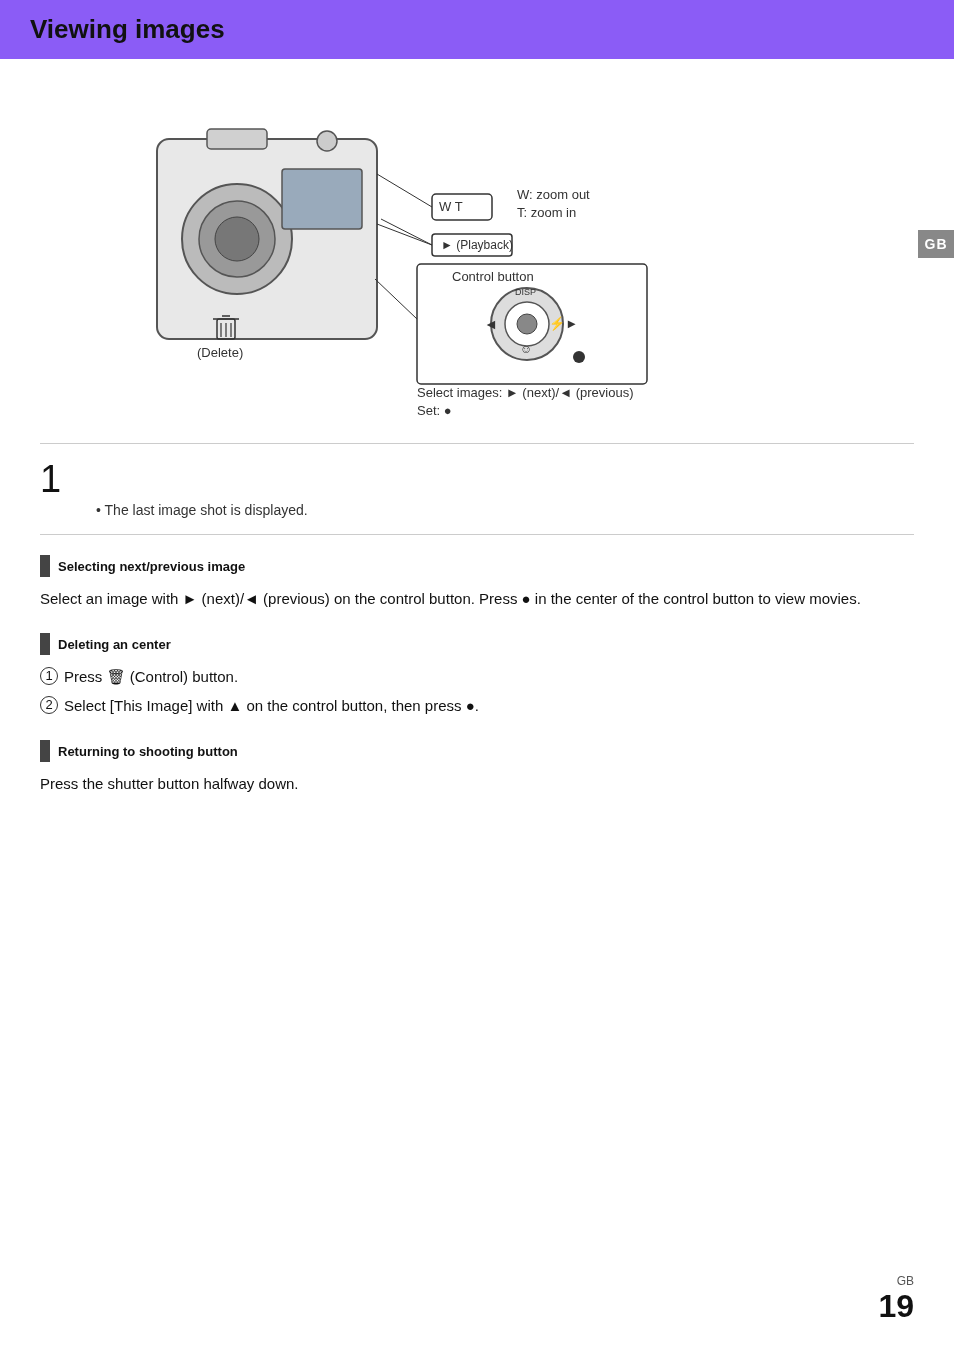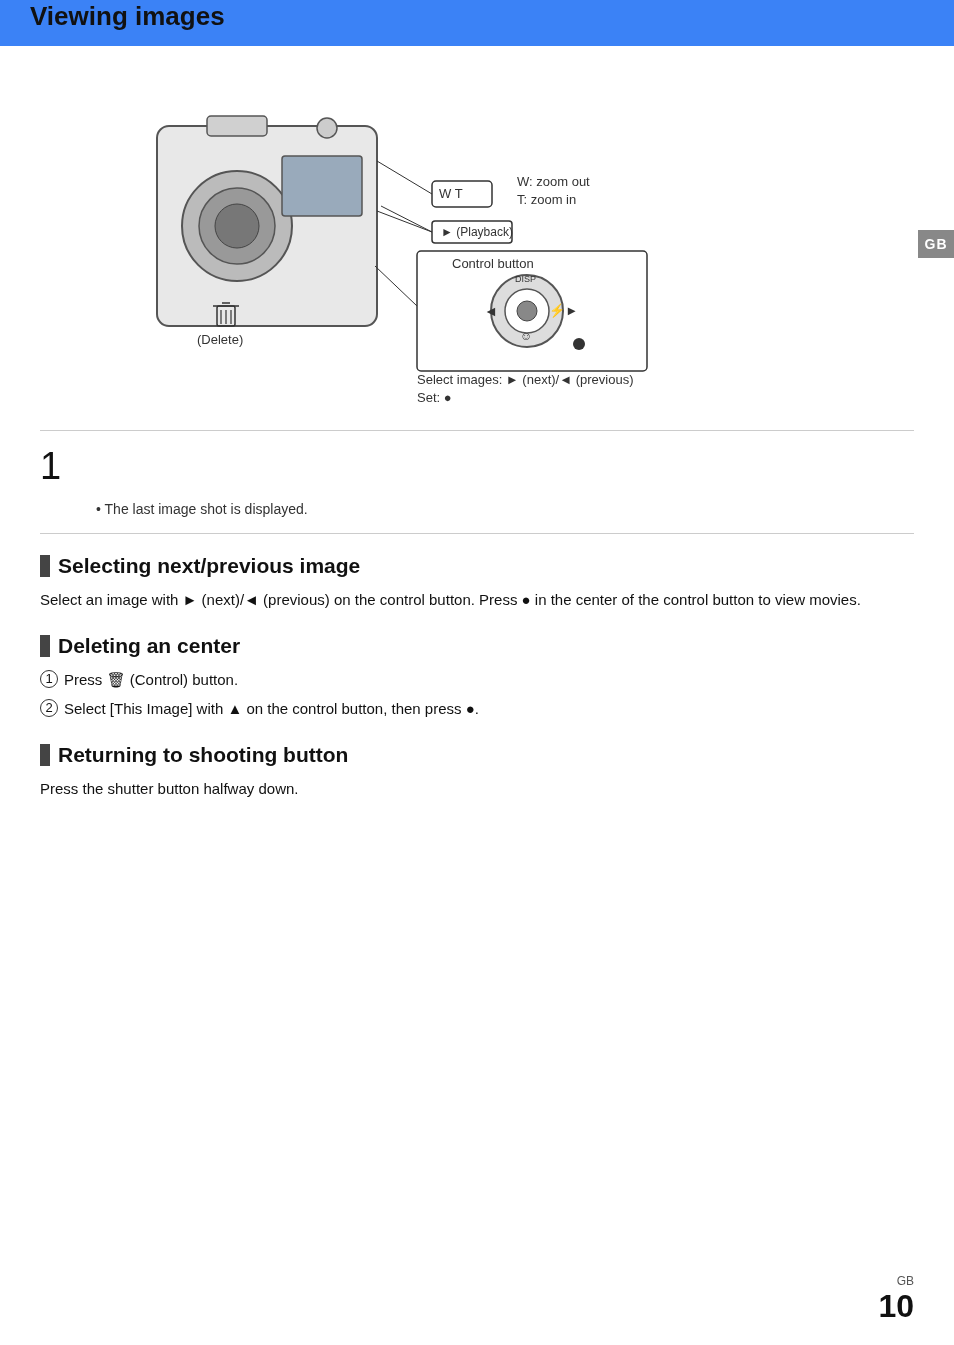--- a/index.html
+++ b/index.html
@@ -23,22 +23,22 @@
       color: #fff;
       font-size: 14px;
       font-weight: bold;
       padding: 6px 4px;
       text-align: center;
       letter-spacing: 1px;
     }
 
     
     .page-header {
-      background: #3b82f6;
-      padding: 1px 30px 14px 30px;
+      background: #8b5cf6;
+      padding: 14px 30px 14px 30px;
       margin-bottom: 20px;
     }
     .page-header h1 {
       font-size: 26px;
       font-weight: bold;
       color: #111;
     }
 
     .main-content {
       padding: 0 40px;
@@ -80,41 +80,41 @@
       margin-right: 6px;
       align-self: flex-start;
     }
     .step-text {
       font-size: 20px;
       font-weight: bold;
     }
     .step-subtext {
       font-size: 14px;
       margin-left: 56px;
-      margin-top: 16px;
+      margin-top: 4px;
       color: #333;
     }
 
     
     .section-heading {
       display: flex;
       align-items: center;
       gap: 8px;
       margin-bottom: 10px;
       margin-top: 6px;
     }
     .section-heading-bar {
       width: 10px;
       height: 22px;
       background: #444;
       display: inline-block;
       flex-shrink: 0;
     }
     .section-heading h2 {
-      font-size: 21px;
+      font-size: 13px;
       font-weight: bold;
     }
 
     .section-body {
       font-size: 15px;
       line-height: 1.6;
       margin-bottom: 20px;
     }
 
     .section-block {
@@ -279,14 +279,14 @@
       <span class="section-heading-bar"></span>
       <h2>Returning to shooting button</h2>
     </div>
     <div class="section-body">Press the shutter button halfway down.</div>
   </div>
 
 </div>
 
 <div class="page-footer">
   <span>GB</span>
-  <span class="page-num-large">10</span>
+  <span class="page-num-large">19</span>
 </div>
 
 </body></html>

